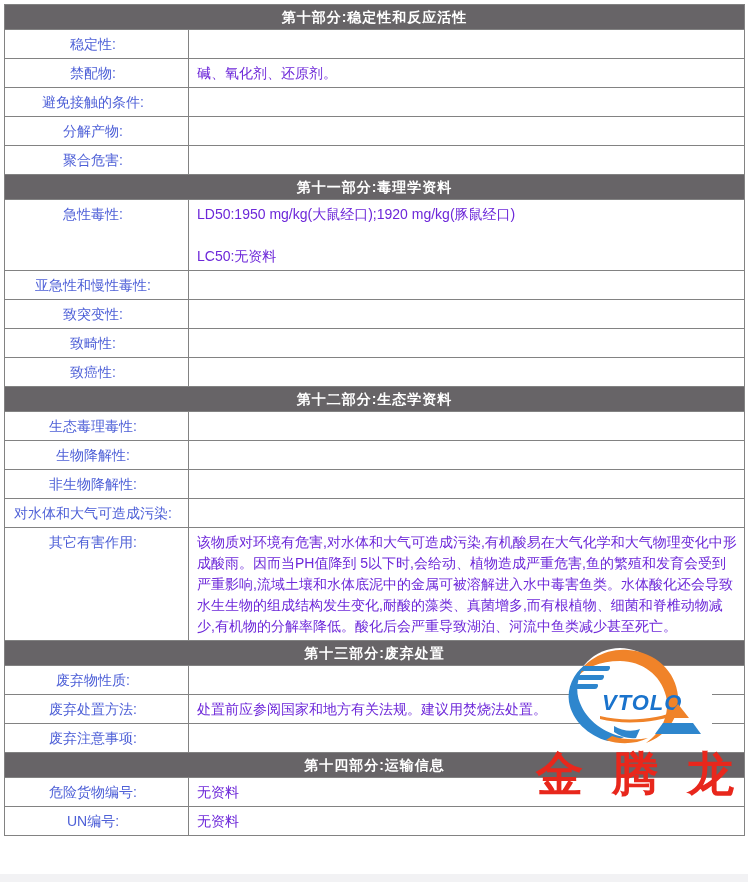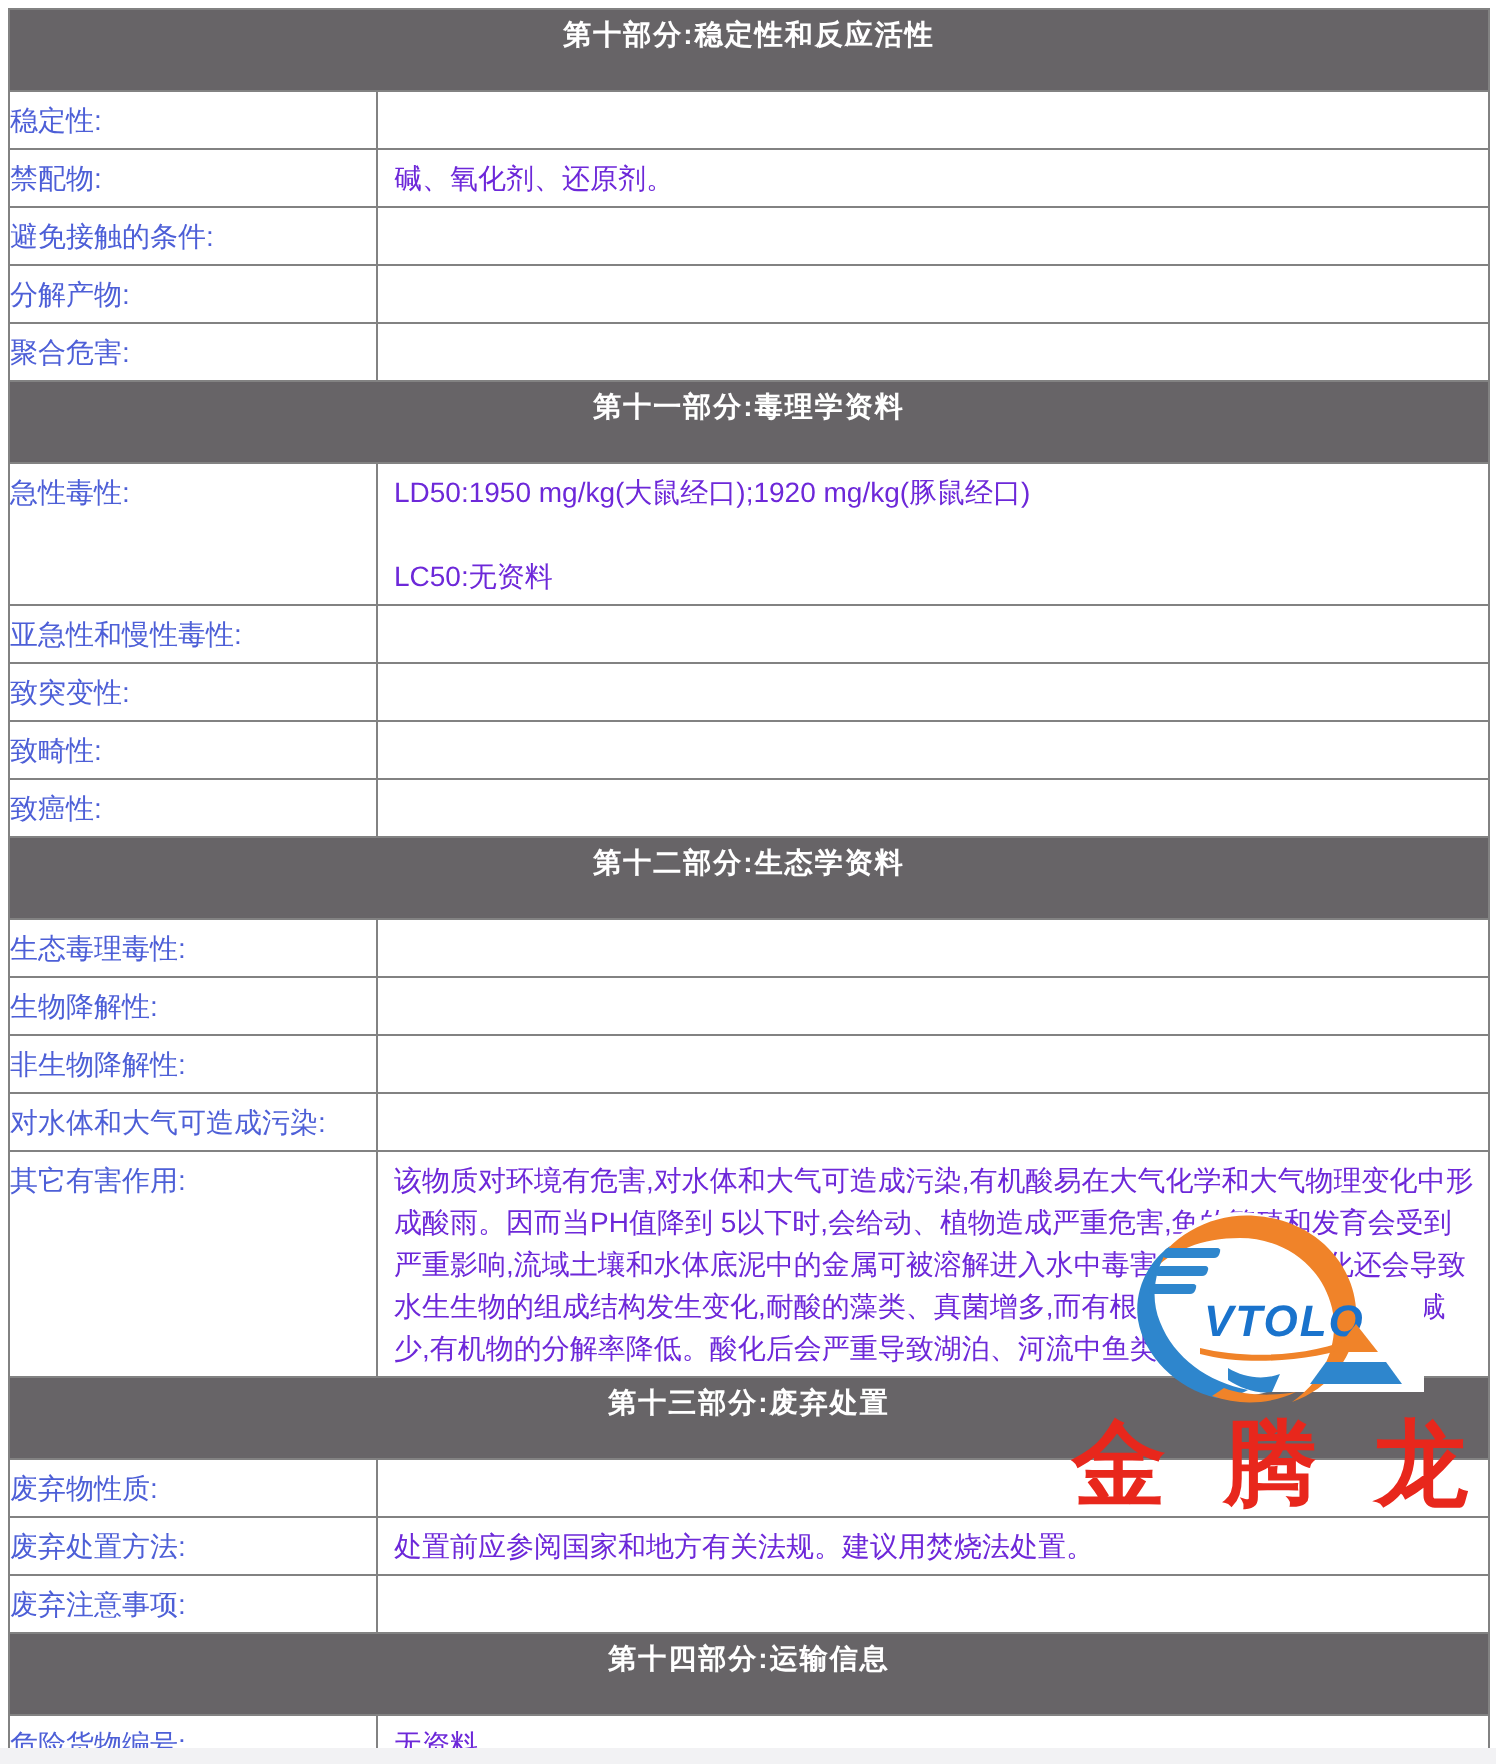--- a/index.html
+++ b/index.html
@@ -10,40 +10,40 @@
   }
   .msds-table{
     position:absolute;left:4px;top:4px;width:741px;
     border:1px solid #828282;
     box-sizing:border-box;
     background:#ffffff;
   }
   .sec-header{
     background:#676467;color:#ffffff;
     font-size:14px;font-weight:bold;
-    text-align:center;height:40px;line-height:24px;
+    text-align:center;height:24px;line-height:24px;
     letter-spacing:1px;
   }
   .sec-header + .field-row,
   .field-row + .field-row,
   .field-row + .sec-header,
   .sec-header + .sec-header{border-top:1px solid #828282;}
   .field-row{display:flex;min-height:26px;box-sizing:border-box;background:#fff;}
   .cell{box-sizing:border-box;font-size:14px;line-height:21px;padding-top:4px;padding-bottom:3px;}
   .cell.label{
     width:184px;flex:0 0 184px;
     border-right:1px solid #828282;
-    color:#4d5fd7;text-align:left;padding-right:7px;
+    color:#4d5fd7;text-align:center;padding-right:7px;
   }
   .cell.value{
     flex:1 1 auto;color:#6d28d9;padding-left:8px;padding-right:6px;
     white-space:pre-line;
   }
   
-  .watermark{position:absolute;left:536px;top:606px;width:212px;z-index:10;pointer-events:none;}
+  .watermark{position:absolute;left:536px;top:648px;width:212px;z-index:10;pointer-events:none;}
   .emblem{display:block;margin-left:26px;width:152px;height:98px;}
   .company{
     display:flex;justify-content:space-between;
     width:198px;margin-top:6px;
     font-size:47px;font-weight:bold;color:#e8271c;
     line-height:44px;
     font-family:"Liberation Sans","DejaVu Sans",sans-serif;
   }
   .bottom-strip{
     position:absolute;left:0;top:874px;width:748px;height:8px;

